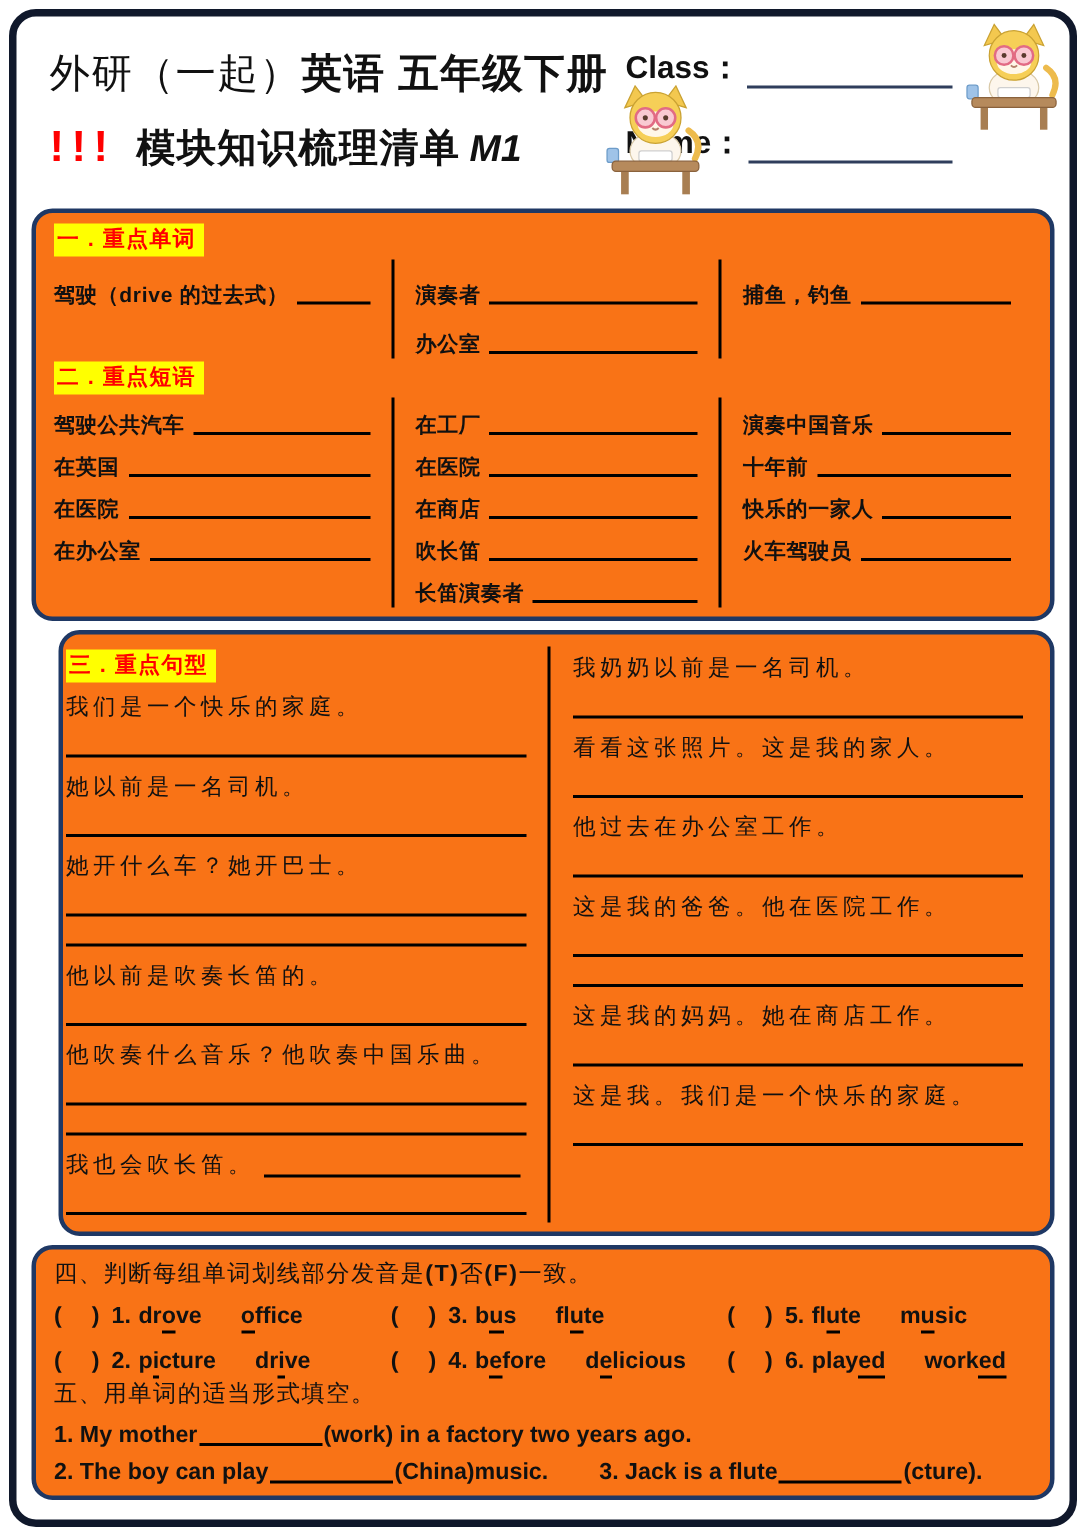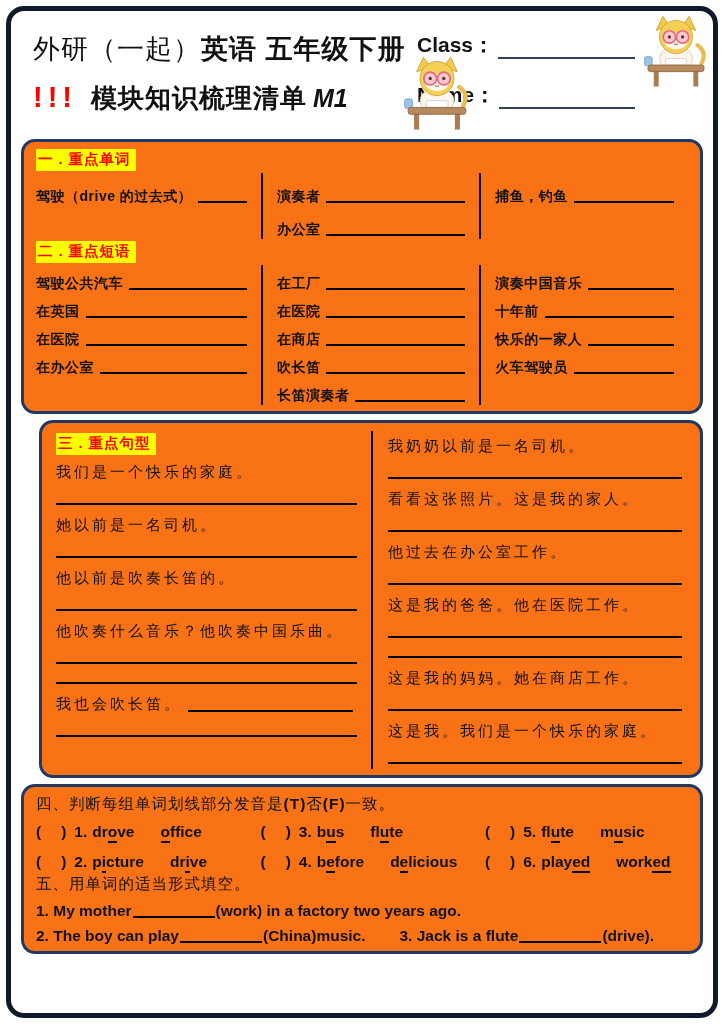--- a/index.html
+++ b/index.html
@@ -36,21 +36,21 @@
   
   .grid3 { display: grid; grid-template-columns: 34.5% 33.5% 32%; }
   .g-col { padding-right: 12px; }
   .g-col + .g-col { border-left: 2px solid #000; padding-left: 14px; }
   .fill-row { display: flex; align-items: flex-end; font-size: 14px; font-weight: 600; letter-spacing: 0.5px; white-space: nowrap; }
   .words .fill-row { height: 33px; }
   .phrases .fill-row { height: 28px; }
   .blank { flex: 1; border-bottom: 2px solid #000; height: 4px; margin: 0 2px 3px 6px; min-width: 36px; }
 
   
-  .box2 { padding: 8px 14px 6px 14px; margin-left: 20px; }
+  .box2 { padding: 8px 14px 6px 2px; margin-left: 20px; }
   .cols2 { display: flex; }
   .colL { width: 50%; padding-right: 14px; }
   .colR { width: 50%; border-left: 2.5px solid #000; padding-left: 15px; padding-right: 4px; }
   .s-block { margin-bottom: 5px; }
   .s-text { font-family: "Liberation Serif", serif; font-size: 15px; letter-spacing: 3px; line-height: 20px; padding: 5px 0 3px 0; }
   .s-line { height: 20px; border-bottom: 2.5px solid #000; }
   .s-inline { display: flex; align-items: flex-end; }
   .s-inline-blank { flex: 1; border-bottom: 2.5px solid #000; height: 5px; margin: 0 4px 2px 6px; }
 
   
@@ -221,20 +221,25 @@
           <div class="hl-wrap"><span class="hl-label">三 . 重点句型</span></div>
           <div class="s-block">
             <div class="s-text">我们是一个快乐的家庭。</div>
             <div class="s-line"></div>
           </div>
           <div class="s-block">
             <div class="s-text">她以前是一名司机。</div>
             <div class="s-line"></div>
           </div>
           <div class="s-block">
+            <div class="s-text">她开什么车？她开巴士。</div>
+            <div class="s-line"></div>
+            <div class="s-line"></div>
+          </div>
+          <div class="s-block">
             <div class="s-text">他以前是吹奏长笛的。</div>
             <div class="s-line"></div>
           </div>
           <div class="s-block">
             <div class="s-text">他吹奏什么音乐？他吹奏中国乐曲。</div>
             <div class="s-line"></div>
             <div class="s-line"></div>
           </div>
           <div class="s-block">
             <div class="s-text s-inline">
@@ -326,20 +331,20 @@
       </div>
       <div class="q-row">
         <span class="q">
             <span>2. The boy can play</span>
             <span class="q-blank"></span>
             <span> (China)music.</span>
           </span>
         <span class="q">
             <span>3. Jack is a flute</span>
             <span class="q-blank"></span>
-            <span>(drive).</span>
+            <span>(cture).</span>
           </span>
       </div>
 
     </section>
 
   </div>
 </div>
 
 </body></html>

